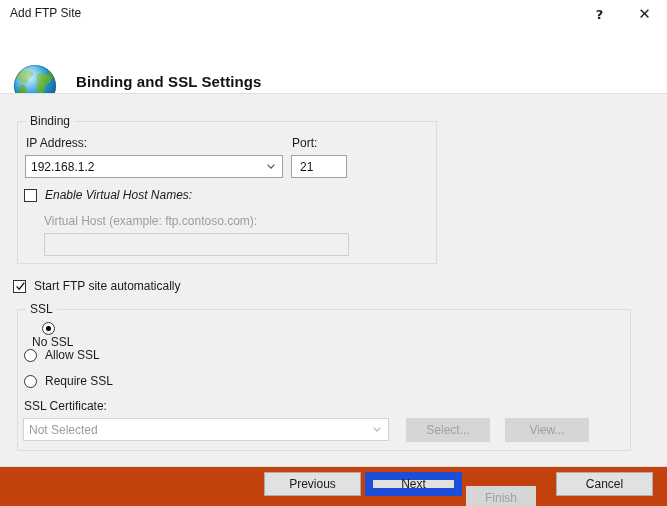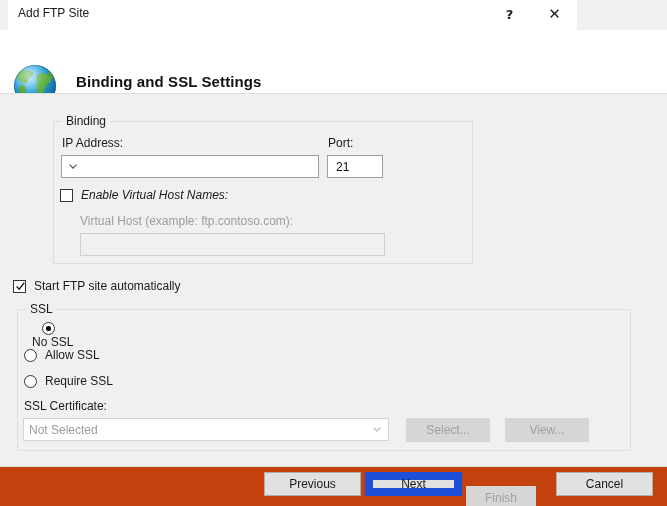--- a/index.html
+++ b/index.html
@@ -14,22 +14,22 @@
     font-size: 12px;
     color: #000;
     overflow: hidden;
     position: relative;
     -webkit-font-smoothing: antialiased;
   }
 
   
   .titlebar {
     position: absolute;
-    left: 8px; top: 0;
-    width: 569px;
+    left: 0; top: 0;
+    width: 667px;
     height: 30px;
     background: #ffffff;
   }
   .titlebar-text {
     position: absolute;
     left: 10px; top: 6px;
     font-size: 12px;
     color: #1a1a1a;
     white-space: nowrap;
   }
@@ -107,21 +107,21 @@
     left: 8px;
     padding: 0 4px;
     background: #f0f0f0;
     font-size: 12px;
     color: #1a1a1a;
     white-space: nowrap;
   }
 
   #binding-group {
     left: 17px; top: 27px;
-    width: 420px; height: 143px; margin-left: 36px;
+    width: 420px; height: 143px;
   }
   #ssl-group {
     left: 17px; top: 215px;
     width: 614px; height: 142px;
   }
 
   .field-label {
     position: absolute;
     font-size: 12px;
     color: #1a1a1a;
@@ -345,20 +345,21 @@
 <div class="header-sep"></div>
 
 <div class="body-area">
 
   <div class="groupbox" id="binding-group">
     <span class="group-legend">Binding</span>
 
     <span class="field-label" style="left:8px; top:14px;">IP Address:</span>
 
     <div class="combobox" style="left:7px; top:33px; width:258px;">
+      <span class="cb-text">192.168.1.2</span>
       <span class="cb-arrow">
         <svg class="chevron" viewBox="0 0 8 5">
             <path d="M0.6 0.7 L4 4.1 L7.4 0.7" fill="none" stroke="#4a4a4a" stroke-width="1.1"></path>
           </svg>
       </span>
     </div>
 
     <span class="field-label" style="left:274px; top:14px;">Port:</span>
     <input class="textbox" style="left: 273px; top: 33px; width: 56px;" value="21">
 

